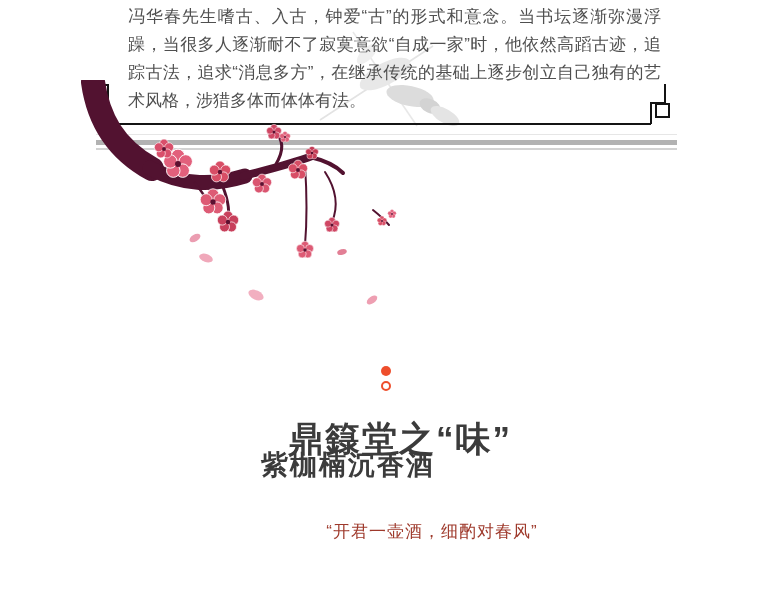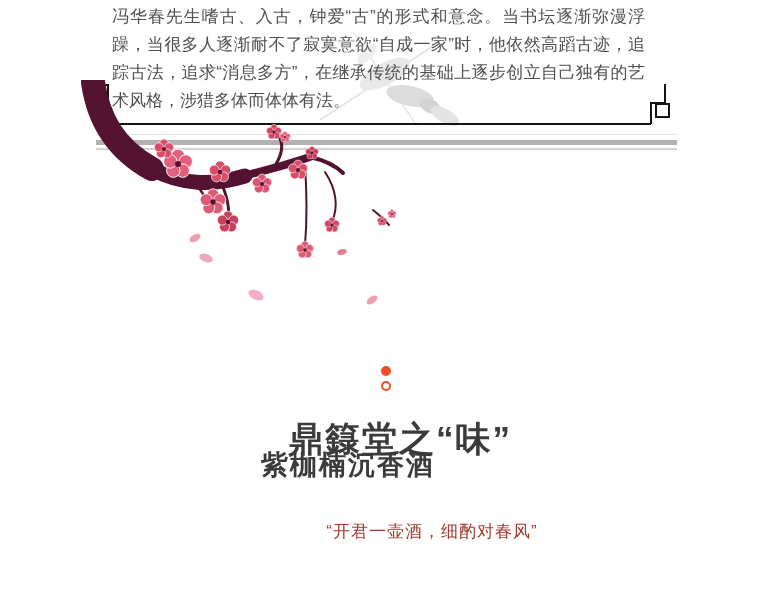--- a/index.html
+++ b/index.html
@@ -2,21 +2,21 @@
 <html><head>
 <meta charset="utf-8">
 <style>
   html,body { margin:0; padding:0; background:#ffffff; }
   .page {
     position:relative; width:768px; height:599px; background:#ffffff;
     font-family:"Liberation Sans", sans-serif; overflow:hidden;
   }
   
   .para {
-    position:absolute; left:112px; top:3px; width:533px; margin:0;
+    position:absolute; left:128px; top:3px; width:533px; margin:0;
     font-size:17px; line-height:28px; color:#4f4f4f;
     text-align:justify; text-justify:inter-ideograph; z-index:3;
   }
   
   .watermark { position:absolute; left:315px; top:22px; z-index:1; }
   
   .frame { position:absolute; left:0; top:0; z-index:4; }
   
   .divider-a { position:absolute; left:96px; top:134px; width:581px; height:1px; background:#e6e6e6; z-index:2; }
   .divider-b { position:absolute; left:96px; top:140px; width:581px; height:5px; background:#b2b2b2; z-index:2; }

